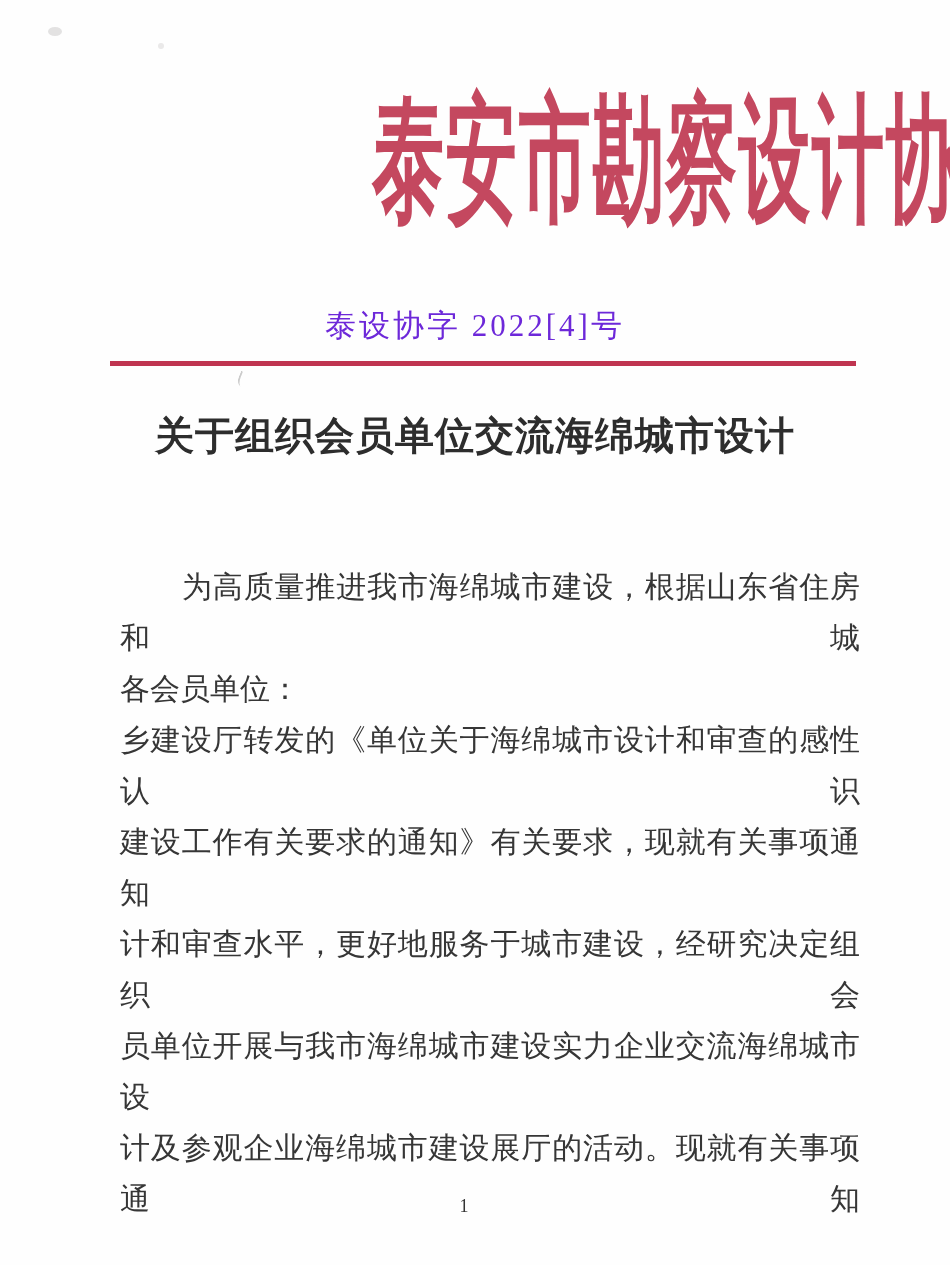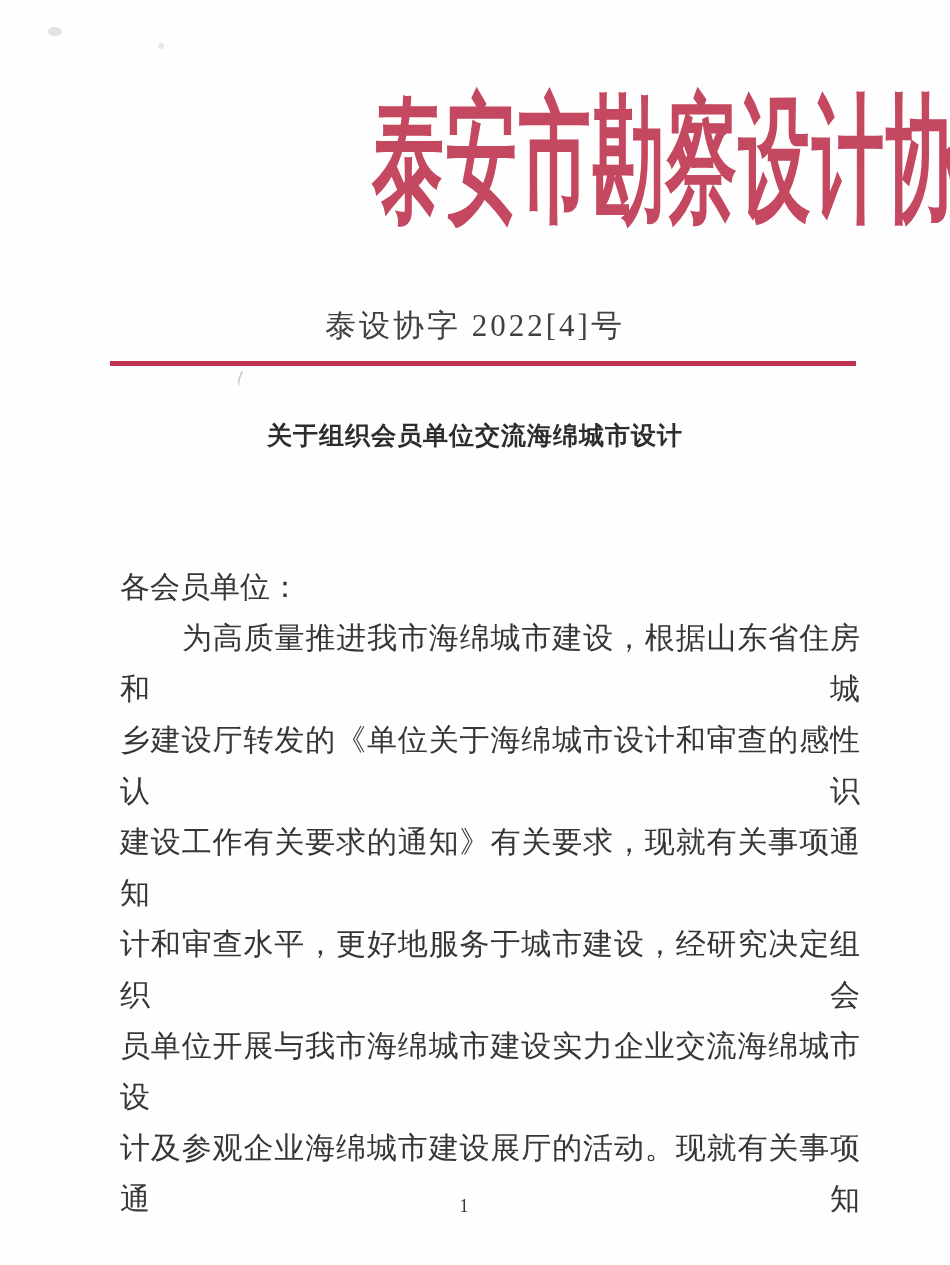--- a/index.html
+++ b/index.html
@@ -37,42 +37,42 @@
   }
   
   .doc-number {
     position: absolute;
     top: 306px;
     left: 0;
     width: 950px;
     text-align: center;
     font-size: 31px;
     line-height: 40px;
-    color: #404040;
+    color: #6d28d9;
     letter-spacing: 3px;
   }
   
   .red-line {
     position: absolute;
     top: 361px;
     left: 110px;
     width: 746px;
     height: 5px;
     background: var(--line-red, #bf3450);
   }
   
   .doc-title {
     position: absolute;
     top: 409px;
     left: 0;
     width: 950px;
     text-align: center;
     font-family: "DejaVu Sans", "Liberation Sans", sans-serif;
     font-weight: bold;
-    font-size: 25px;
+    font-size: 39px;
     line-height: 54px;
     color: #2d2d2d;
     letter-spacing: 1px;
   }
   
   .body-block {
     position: absolute;
     top: 561px;
     left: 120px;
     width: 740px;
@@ -127,22 +127,22 @@
   <div class="doc-number">泰设协字 2022[4]号</div>
 
   <div class="red-line"></div>
   <div class="artifact a3"></div>
 
   <div class="doc-title">
     <div>关于组织会员单位交流海绵城市设计</div>
   </div>
 
   <div class="body-block" id="body-lines">
+      <div class="doc-line just ind">为高质量推进我市海绵城市建设，根据山东省住房和城</div>
       <div class="doc-line">各会员单位：</div>
-      <div class="doc-line just ind">为高质量推进我市海绵城市建设，根据山东省住房和城</div>
       <div class="doc-line just">乡建设厅转发的《单位关于海绵城市设计和审查的感性认识</div>
       <div class="doc-line just">建设工作有关要求的通知》有关要求，现就有关事项通知</div>
       <div class="doc-line just">计和审查水平，更好地服务于城市建设，经研究决定组织会</div>
       <div class="doc-line just">员单位开展与我市海绵城市建设实力企业交流海绵城市设</div>
       <div class="doc-line just">计及参观企业海绵城市建设展厅的活动。现就有关事项通知</div>
     </div>
 
   <div class="page-number">1</div>
 
 </div>

